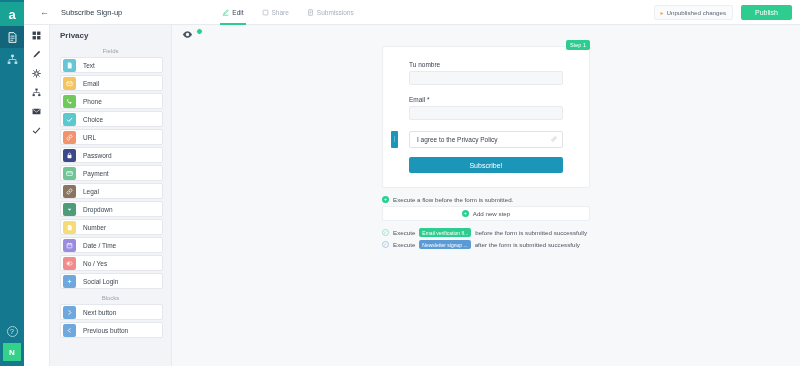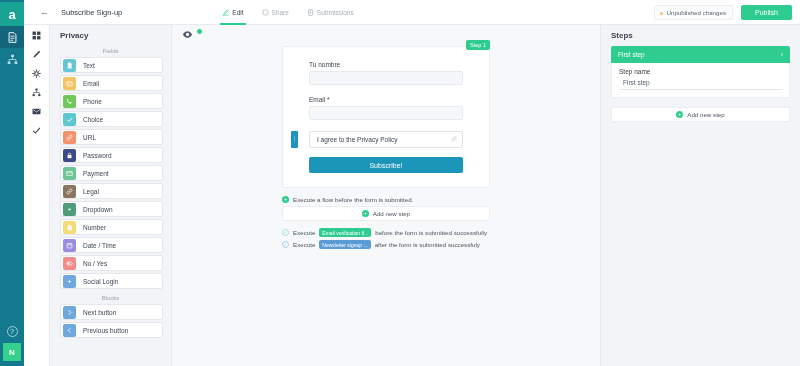--- a/index.html
+++ b/index.html
@@ -556,37 +556,20 @@
           <div class="flow-line">
             <span class="ico-ring blue">✓</span>
             <span>Execute</span>
             <span class="chip blue">Newsletter signup ...</span>
             <span>after the form is submitted successfuly</span>
           </div>
         </div>
     </div>
   </div>
 
-  <div class="steps">
-    <div class="steps-title">Steps</div>
-    <div class="step-card">
-      <div class="step-head">
-        <span>First step</span>
-        <span>›</span>
-      </div>
-      <div class="step-body">
-        <div class="step-field-label">Step name</div>
-        <div class="step-input">First step</div>
-      </div>
-    </div>
-    <div class="add-new-step">
-      <span class="ico-plus">+</span>
-      <span>Add new step</span>
-    </div>
-  </div>
 
   <div class="topbar">
     <span class="back-arrow">←</span>
     <span class="doc-title">Subscribe Sign-up</span>
     <div class="tabs" id="top-tabs">
         <div class="tab active">
           <span>
             <svg viewBox="0 0 16 16" fill="none" stroke="currentColor" stroke-width="1.5">
               <path d="M12.5 1.8l1.7 1.7-8 8-2.3.6.6-2.3z"></path>
               <path d="M1.5 14.2h13"></path>

